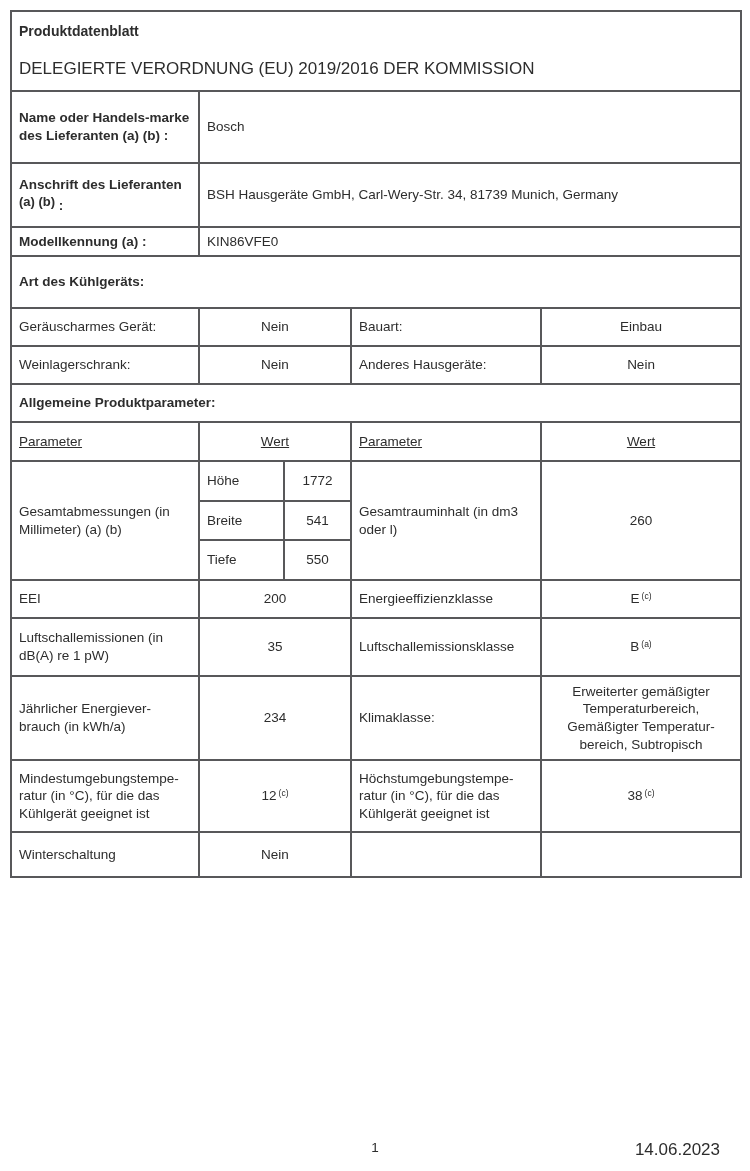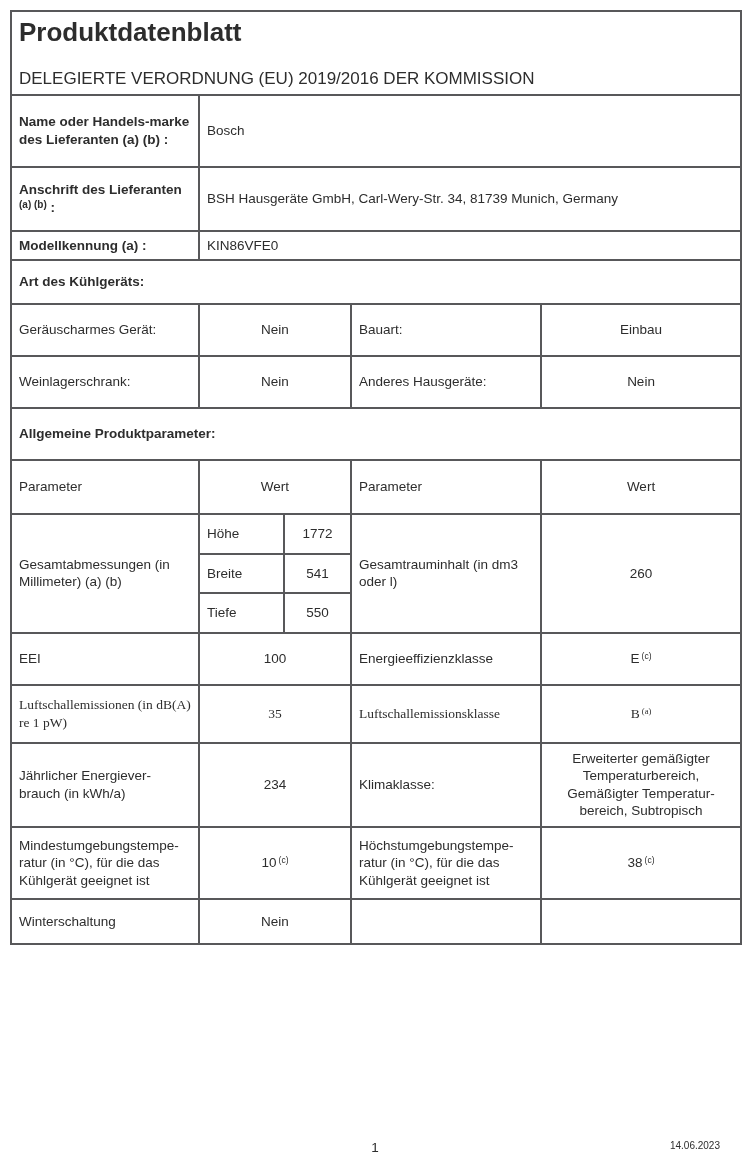--- a/index.html
+++ b/index.html
@@ -31,65 +31,65 @@
     line-height: 1.3;
     padding: 4px 7px;
     vertical-align: middle;
     overflow: hidden;
   }
   .b { font-weight: bold; }
   .val { text-align: center; }
   .lbl { text-align: left; }
   td.title-cell { padding: 12px 10px 8px 10px; vertical-align: top; }
   .doc-title {
-    font-size: 26px;
+    font-size: 14px;
     font-weight: bold;
     margin: 0 0 18px 0;
   }
   .doc-subtitle {
     font-size: 17px;
     font-weight: normal;
   }
   sup.fn {
-    font-size: 10px;
+    font-size: 13px;
     font-weight: bold;
     vertical-align: 4px;
   }
   sup.fn-val {
     font-size: 8.5px;
     font-weight: normal;
     vertical-align: 4px;
     margin-left: 2px;
   }
   tr.h-title   { height: 80px; }
   tr.h-name    { height: 72px; }
   tr.h-addr    { height: 64px; }
   tr.h-model   { height: 29px; }
-  tr.h-sect    { height: 44px; }
-  tr.h-std     { height: 52px; }
-  tr.h-phead   { height: 54px; }
+  tr.h-sect    { height: 52px; }
+  tr.h-std     { height: 38px; }
+  tr.h-phead   { height: 39px; text-decoration: underline; }
   tr.h-dim     { height: 40px; }
   tr.h-dim2    { height: 39px; }
-  tr.h-noise   { height: 58px; font-family: Liberation Serif, serif; }
+  tr.h-noise   { height: 58px; }
   tr.h-energy  { height: 84px; }
   tr.h-temp    { height: 72px; }
   tr.h-winter  { height: 45px; }
   .footer-page {
     position: absolute;
     top: 1140px;
     left: 0;
     width: 100%;
     text-align: center;
     font-size: 13.5px;
   }
   .footer-date {
     position: absolute;
     top: 1140px;
     right: 30px;
-    font-size: 10px;
+    font-size: 17px;
   }
 </style>
 </head>
 <body>
 
 <div class="sheet">
   <table class="datasheet">
     <colgroup>
       <col style="width:188px">
         <col style="width:85px">
@@ -163,42 +163,42 @@
       <td class="lbl">Breite</td>
       <td class="val">541</td>
     </tr>
     <tr class="h-dim">
       <td class="lbl">Tiefe</td>
       <td class="val">550</td>
     </tr>
 
     <tr class="h-std">
       <td class="lbl">EEI</td>
-      <td colspan="2" class="val">100</td>
+      <td colspan="2" class="val">200</td>
       <td class="lbl">Energieeffizienzklasse</td>
       <td class="val"><span>E</span><sup class="fn-val">(c)</sup></td>
     </tr>
 
     <tr class="h-noise">
       <td class="lbl">Luftschallemissionen (in dB(A) re 1 pW)</td>
       <td colspan="2" class="val">35</td>
       <td class="lbl">Luftschallemissionsklasse</td>
       <td class="val"><span>B</span><sup class="fn-val">(a)</sup></td>
     </tr>
 
     <tr class="h-energy">
       <td class="lbl">Jährlicher Energiever-brauch (in kWh/a)</td>
       <td colspan="2" class="val">234</td>
       <td class="lbl">Klimaklasse:</td>
       <td class="val">Erweiterter gemäßigter Temperaturbereich, Gemäßigter Temperatur-bereich, Subtropisch</td>
     </tr>
 
     <tr class="h-temp">
       <td class="lbl">Mindestumgebungstempe-ratur (in °C), für die das Kühlgerät geeignet ist</td>
-      <td colspan="2" class="val"><span>10</span><sup class="fn-val">(c)</sup></td>
+      <td colspan="2" class="val"><span>12</span><sup class="fn-val">(c)</sup></td>
       <td class="lbl">Höchstumgebungstempe-ratur (in °C), für die das Kühlgerät geeignet ist</td>
       <td class="val"><span>38</span><sup class="fn-val">(c)</sup></td>
     </tr>
 
     <tr class="h-winter">
       <td class="lbl">Winterschaltung</td>
       <td colspan="2" class="val">Nein</td>
       <td class="lbl"></td>
       <td class="val"></td>
     </tr>

